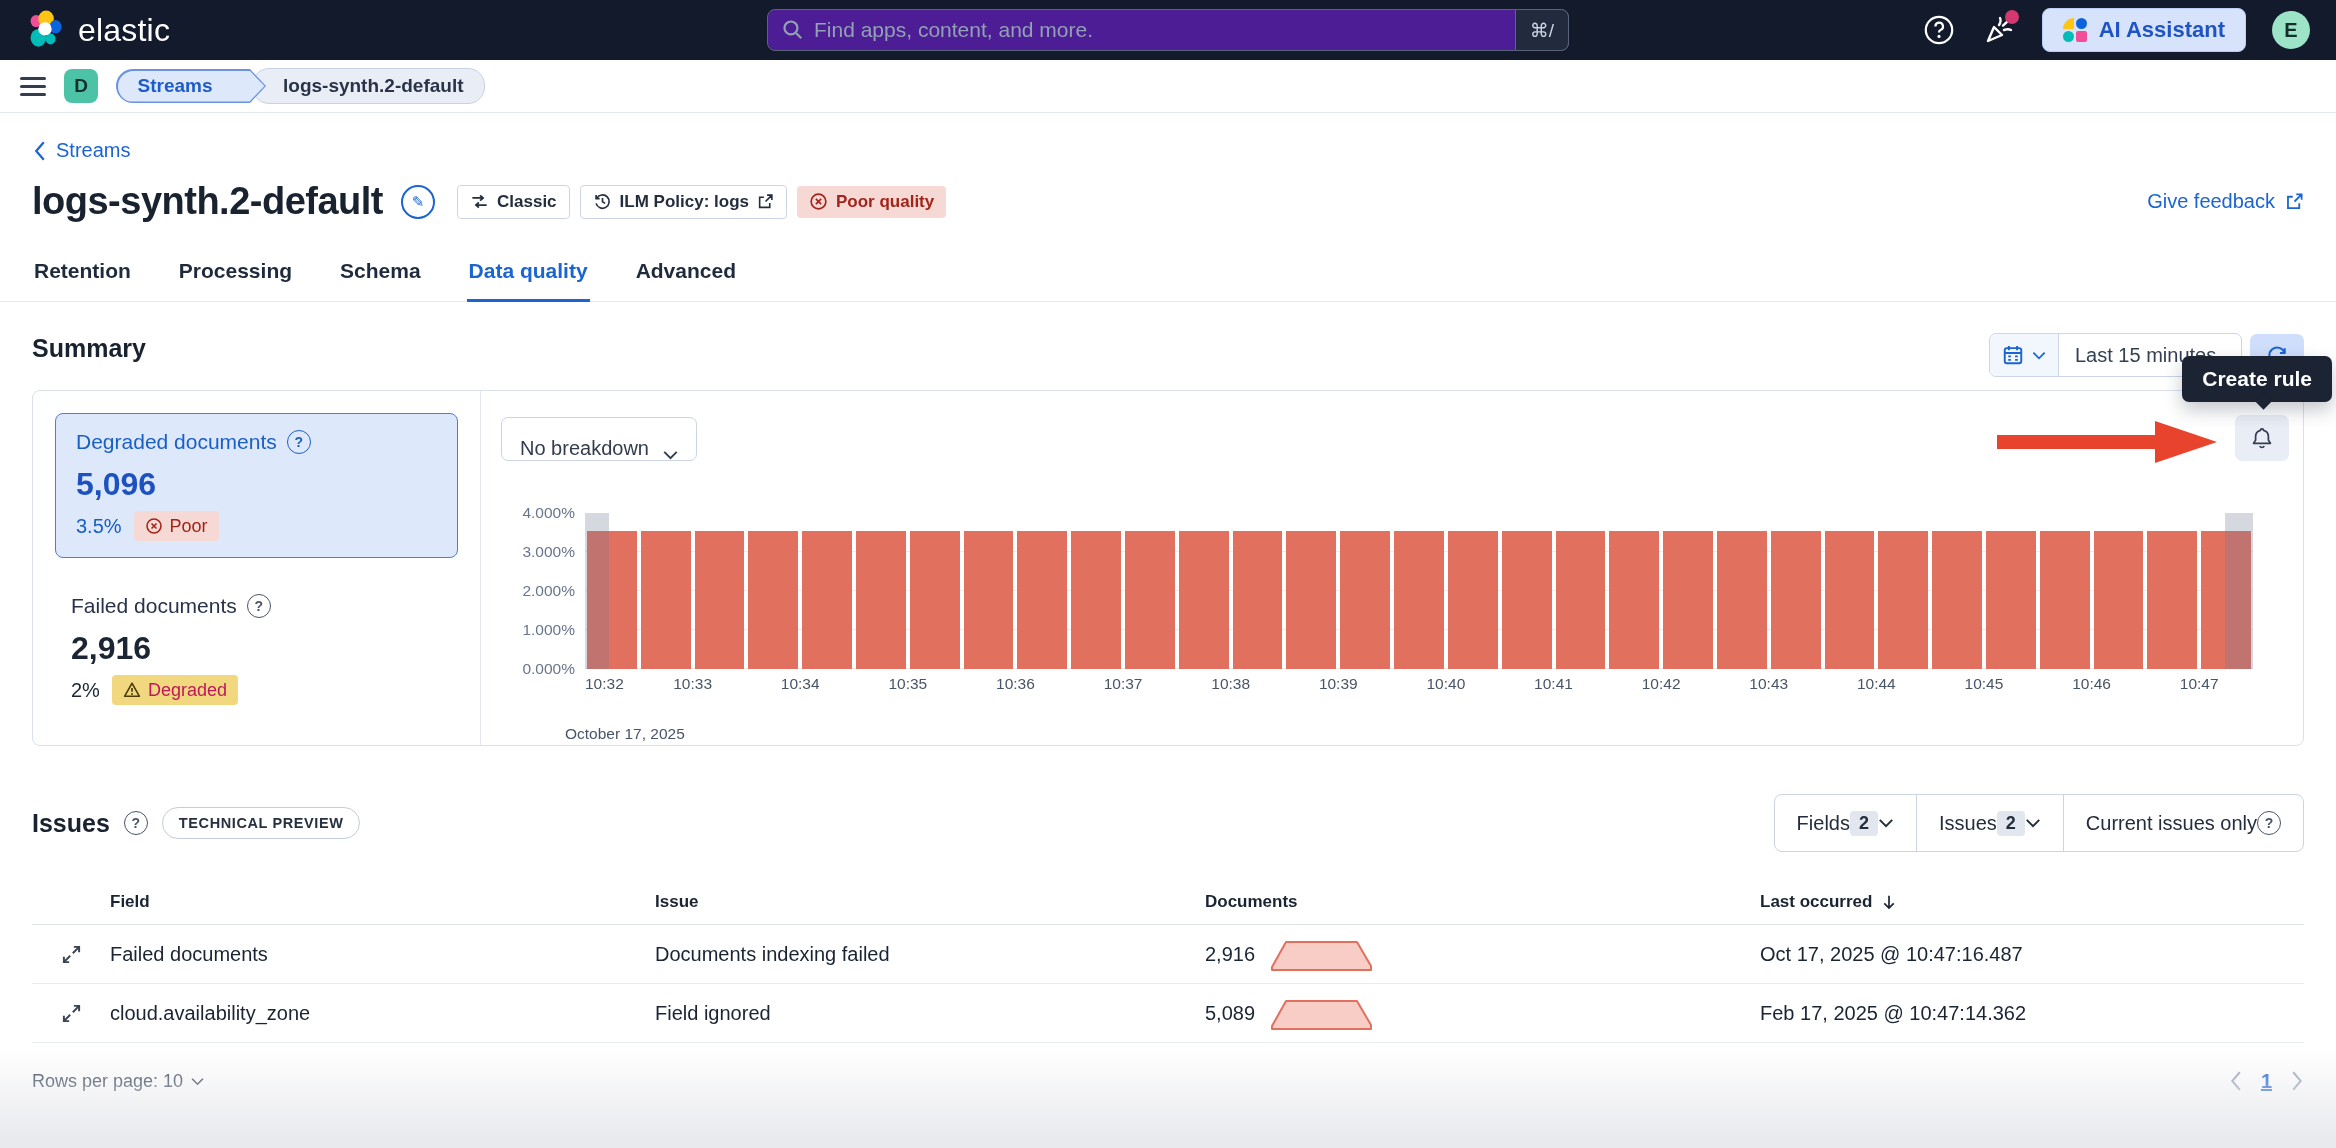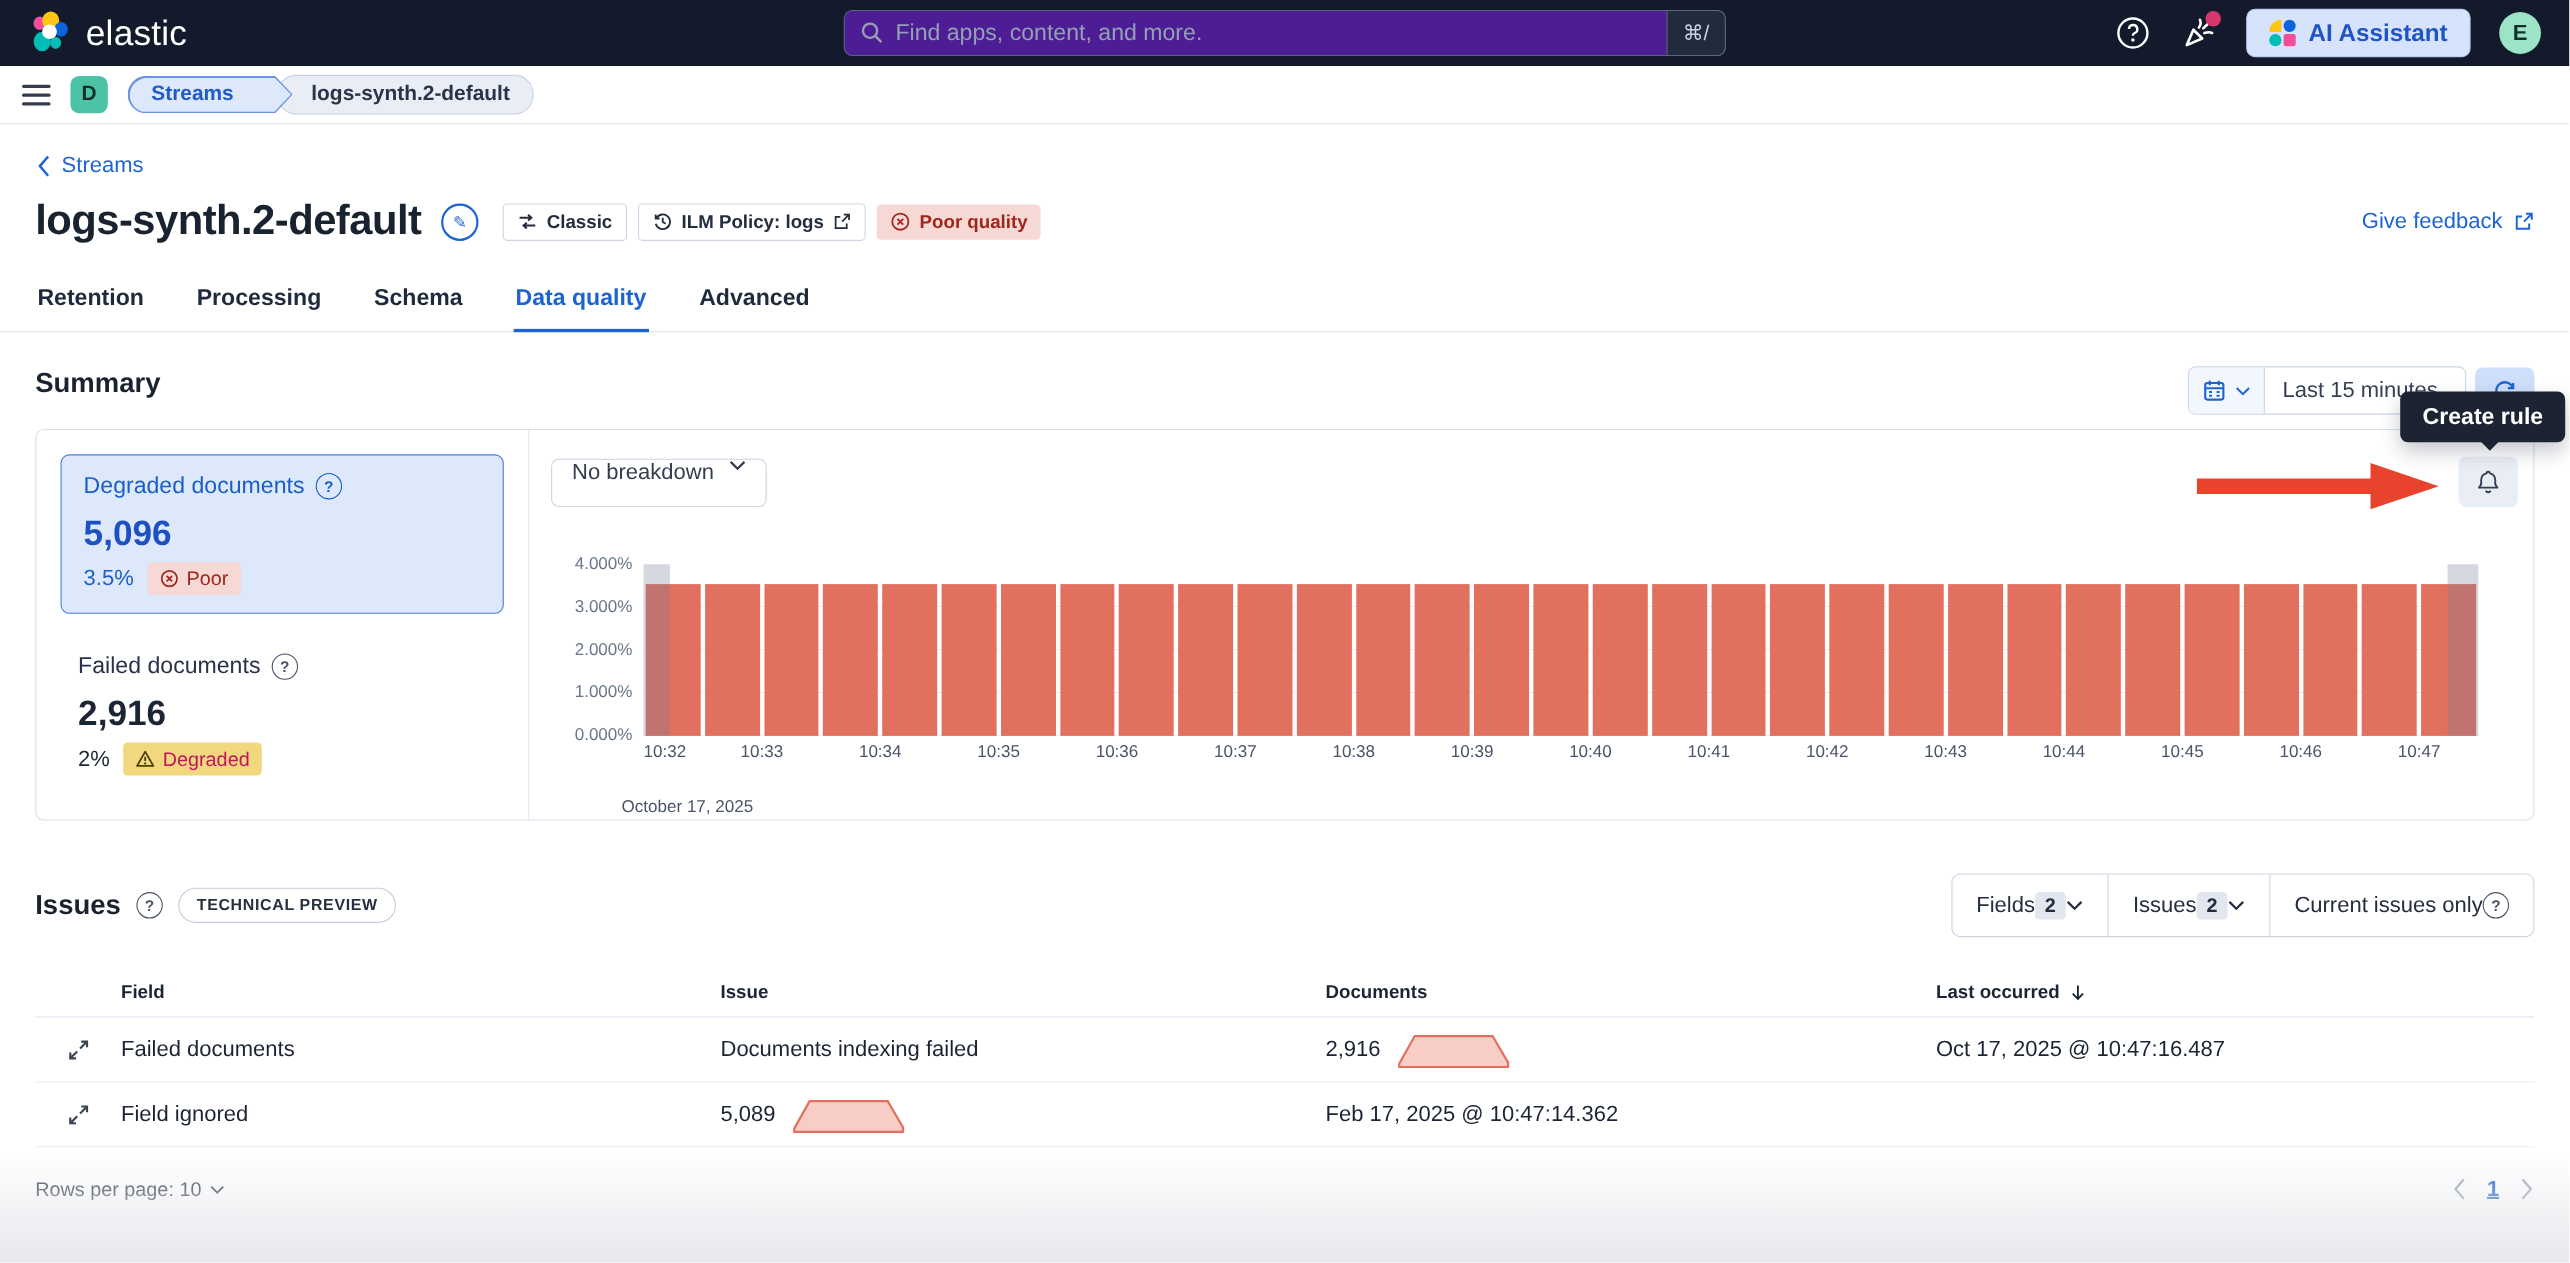--- a/index.html
+++ b/index.html
@@ -85,21 +85,21 @@
   .pct-row{display:flex;align-items:center;gap:12px;font-size:20px;color:#1a5fc8;}
   .badge{display:flex;align-items:center;gap:7px;height:30px;padding:0 11px;border-radius:4px;font-size:18px;font-weight:500;}
   .badge.poor{background:#f6d9d4;color:#a2251c;}
   .badge.warn{background:#f1d77e;color:#be185d;}
   .failed-block{margin-top:36px;padding:0 16px;}
   .failed-block .card-title{color:#29324a;}
   .failed-block .big-num{color:#1b2533;}
   .failed-block .pct-row{color:#1b2533;}
 
   .chart-region{flex:1;position:relative;padding:26px 50px 0 20px;box-sizing:border-box;}
-  .breakdown-btn{display:inline-flex;align-items:flex-start;gap:14px;height:42px;padding:0 18px;
+  .breakdown-btn{display:inline-flex;align-items:flex-end;gap:14px;height:42px;padding:0 18px;
         border:1px solid #ccd4e2;border-radius:7px;background:#fff;font-size:20px;font-weight:500;color:#333d4f;}
   .bell-btn{position:absolute;top:24px;right:14px;width:54px;height:46px;border-radius:7px;
         background:#e9edf5;display:flex;align-items:center;justify-content:center;color:#343e52;z-index:3;}
   .red-arrow{position:absolute;top:22px;right:84px;z-index:4;}
 
   .chart{display:flex;margin-top:52px;}
   .yaxis{position:relative;width:84px;height:156px;flex:0 0 auto;}
   .ylab{position:absolute;right:10px;transform:translateY(50%);font-size:15.5px;color:#69758c;}
   .plot{position:relative;flex:1;height:156px;
         background:repeating-linear-gradient(to top,#e9edf3 0 1px,transparent 1px 39px);}
@@ -476,20 +476,21 @@
         </span>
         <span>Oct 17, 2025 @ 10:47:16.487</span>
       </div>
 
       <div class="tbl-row tbl-body-row">
         <span class="expand-cell">
           <svg width="21" height="21" viewBox="0 0 16 16">
               <path d="M9.8 2.2H13.8V6.2 M13.8 2.2 9 7 M6.2 13.8H2.2V9.8 M2.2 13.8 7 9" fill="none" stroke="#3a4452" stroke-width="1.5"></path>
             </svg>
         </span>
+        <span>cloud.availability_zone</span>
         <span>Field ignored</span>
         <span class="docs-cell">
           <span>5,089</span>
           <svg width="105" height="36" viewBox="0 0 105 36">
             <polygon points="3,34 3,31 17,6 88,6 102,30 102,34" fill="#f7cdc6" stroke="#e2705f" stroke-width="2" stroke-linejoin="round"></polygon>
           </svg>
         </span>
         <span>Feb 17, 2025 @ 10:47:14.362</span>
       </div>
 

